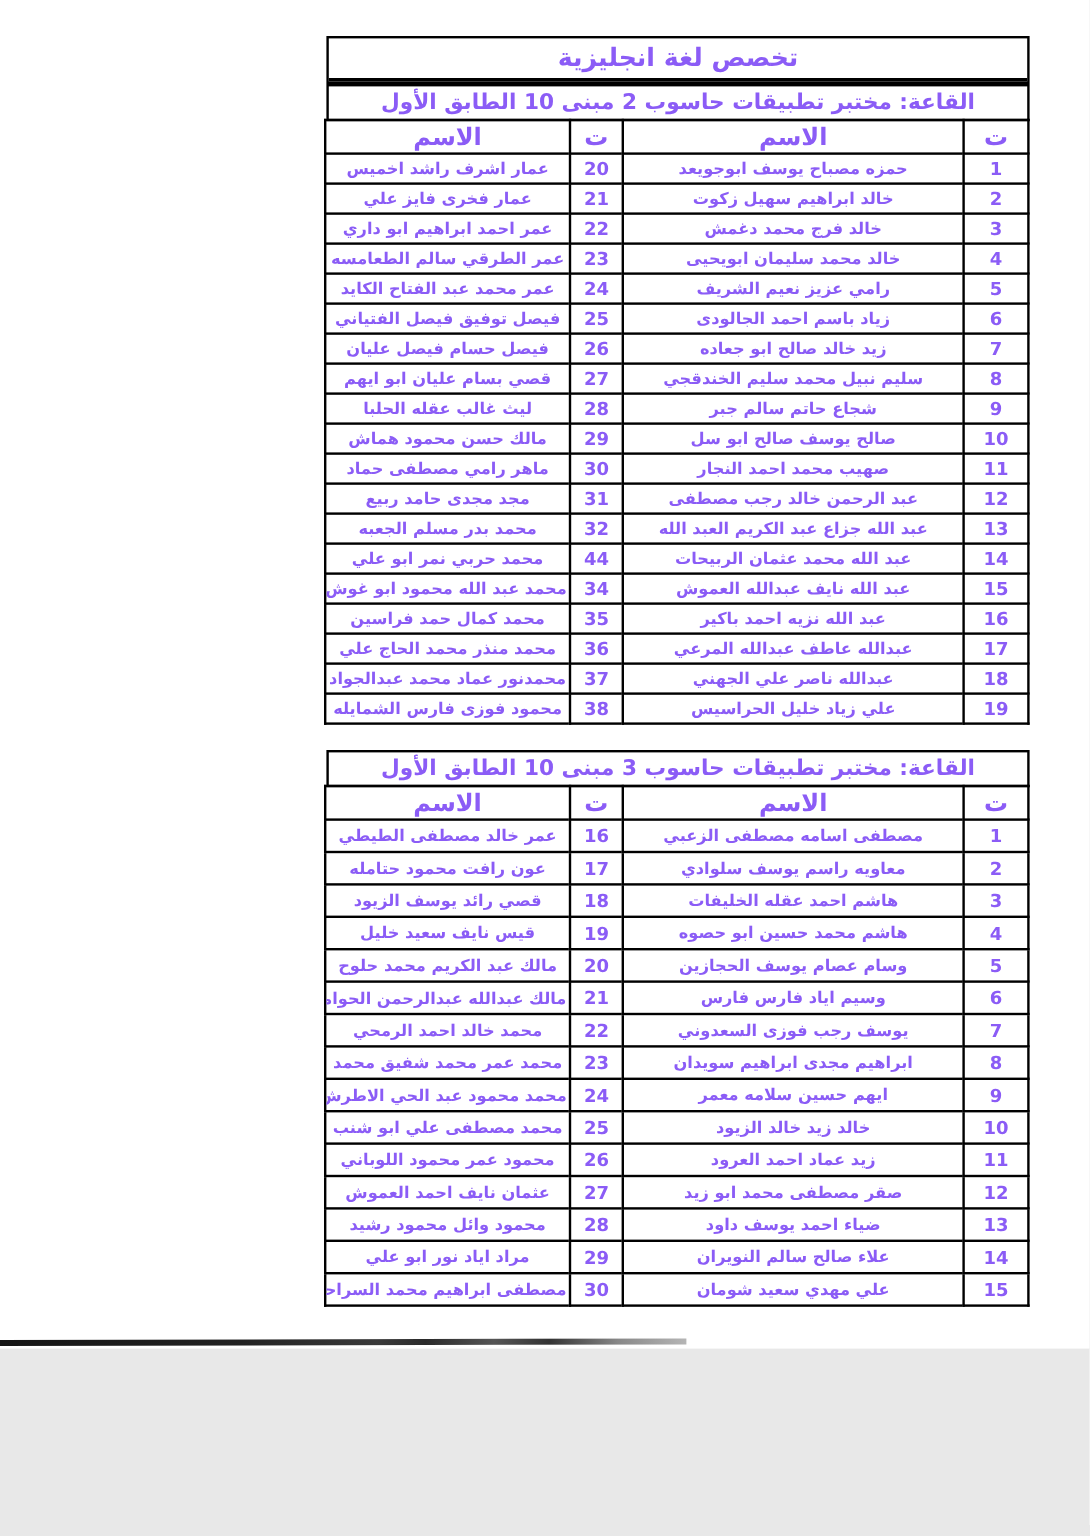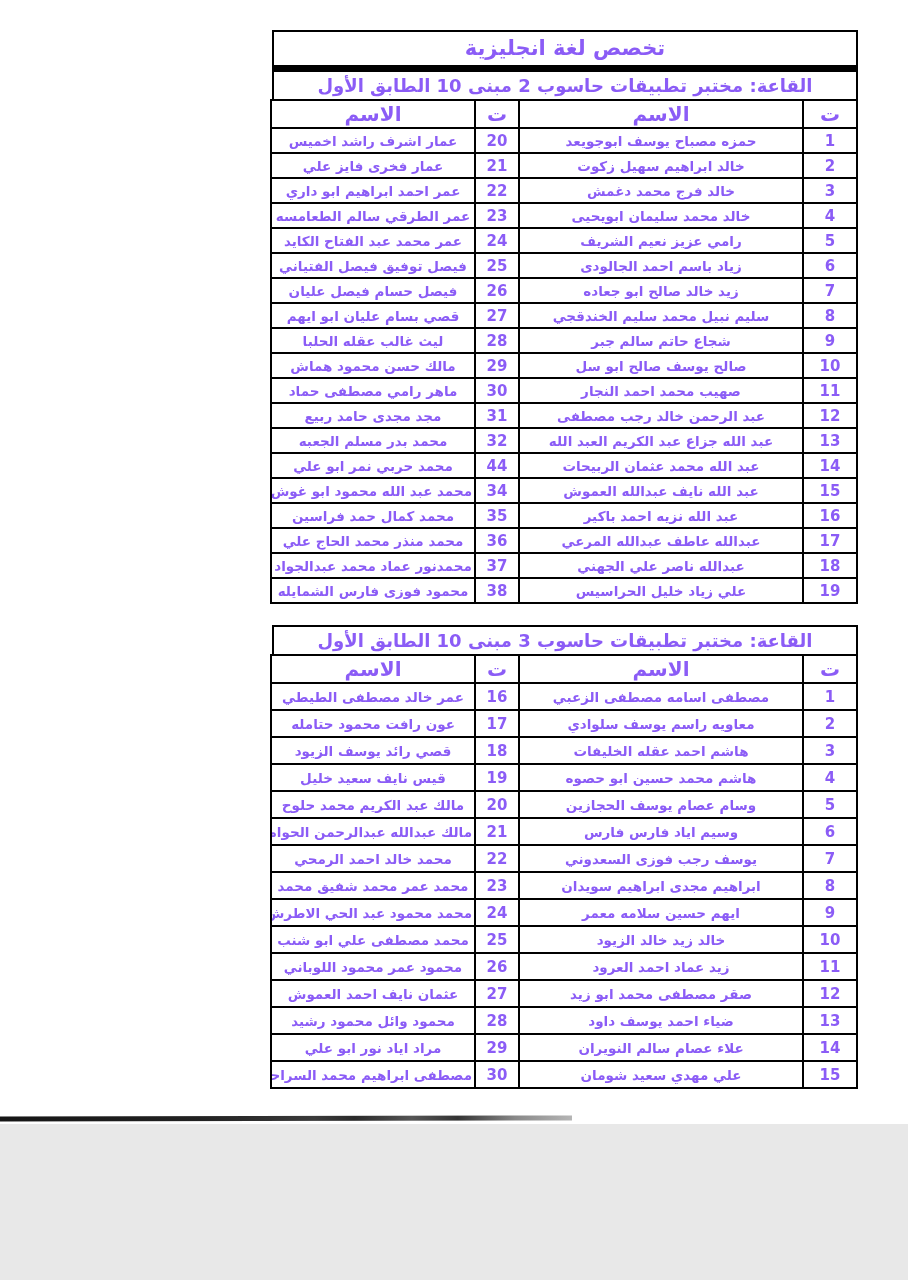--- a/index.html
+++ b/index.html
@@ -326,21 +326,21 @@
               <td class="name">عثمان نايف احمد العموش</td>
             </tr>
             <tr>
               <td class="num">13</td>
               <td class="name">ضياء احمد يوسف داود</td>
               <td class="num">28</td>
               <td class="name">محمود وائل محمود رشيد</td>
             </tr>
             <tr>
               <td class="num">14</td>
-              <td class="name">علاء عصام سالم النويران</td>
+              <td class="name">علاء صالح سالم النويران</td>
               <td class="num">29</td>
               <td class="name">مراد اياد نور ابو علي</td>
             </tr>
             <tr>
               <td class="num">15</td>
               <td class="name">علي مهدي سعيد شومان</td>
               <td class="num">30</td>
               <td class="name">مصطفى ابراهيم محمد السراحنه</td>
             </tr>
           </tbody>

